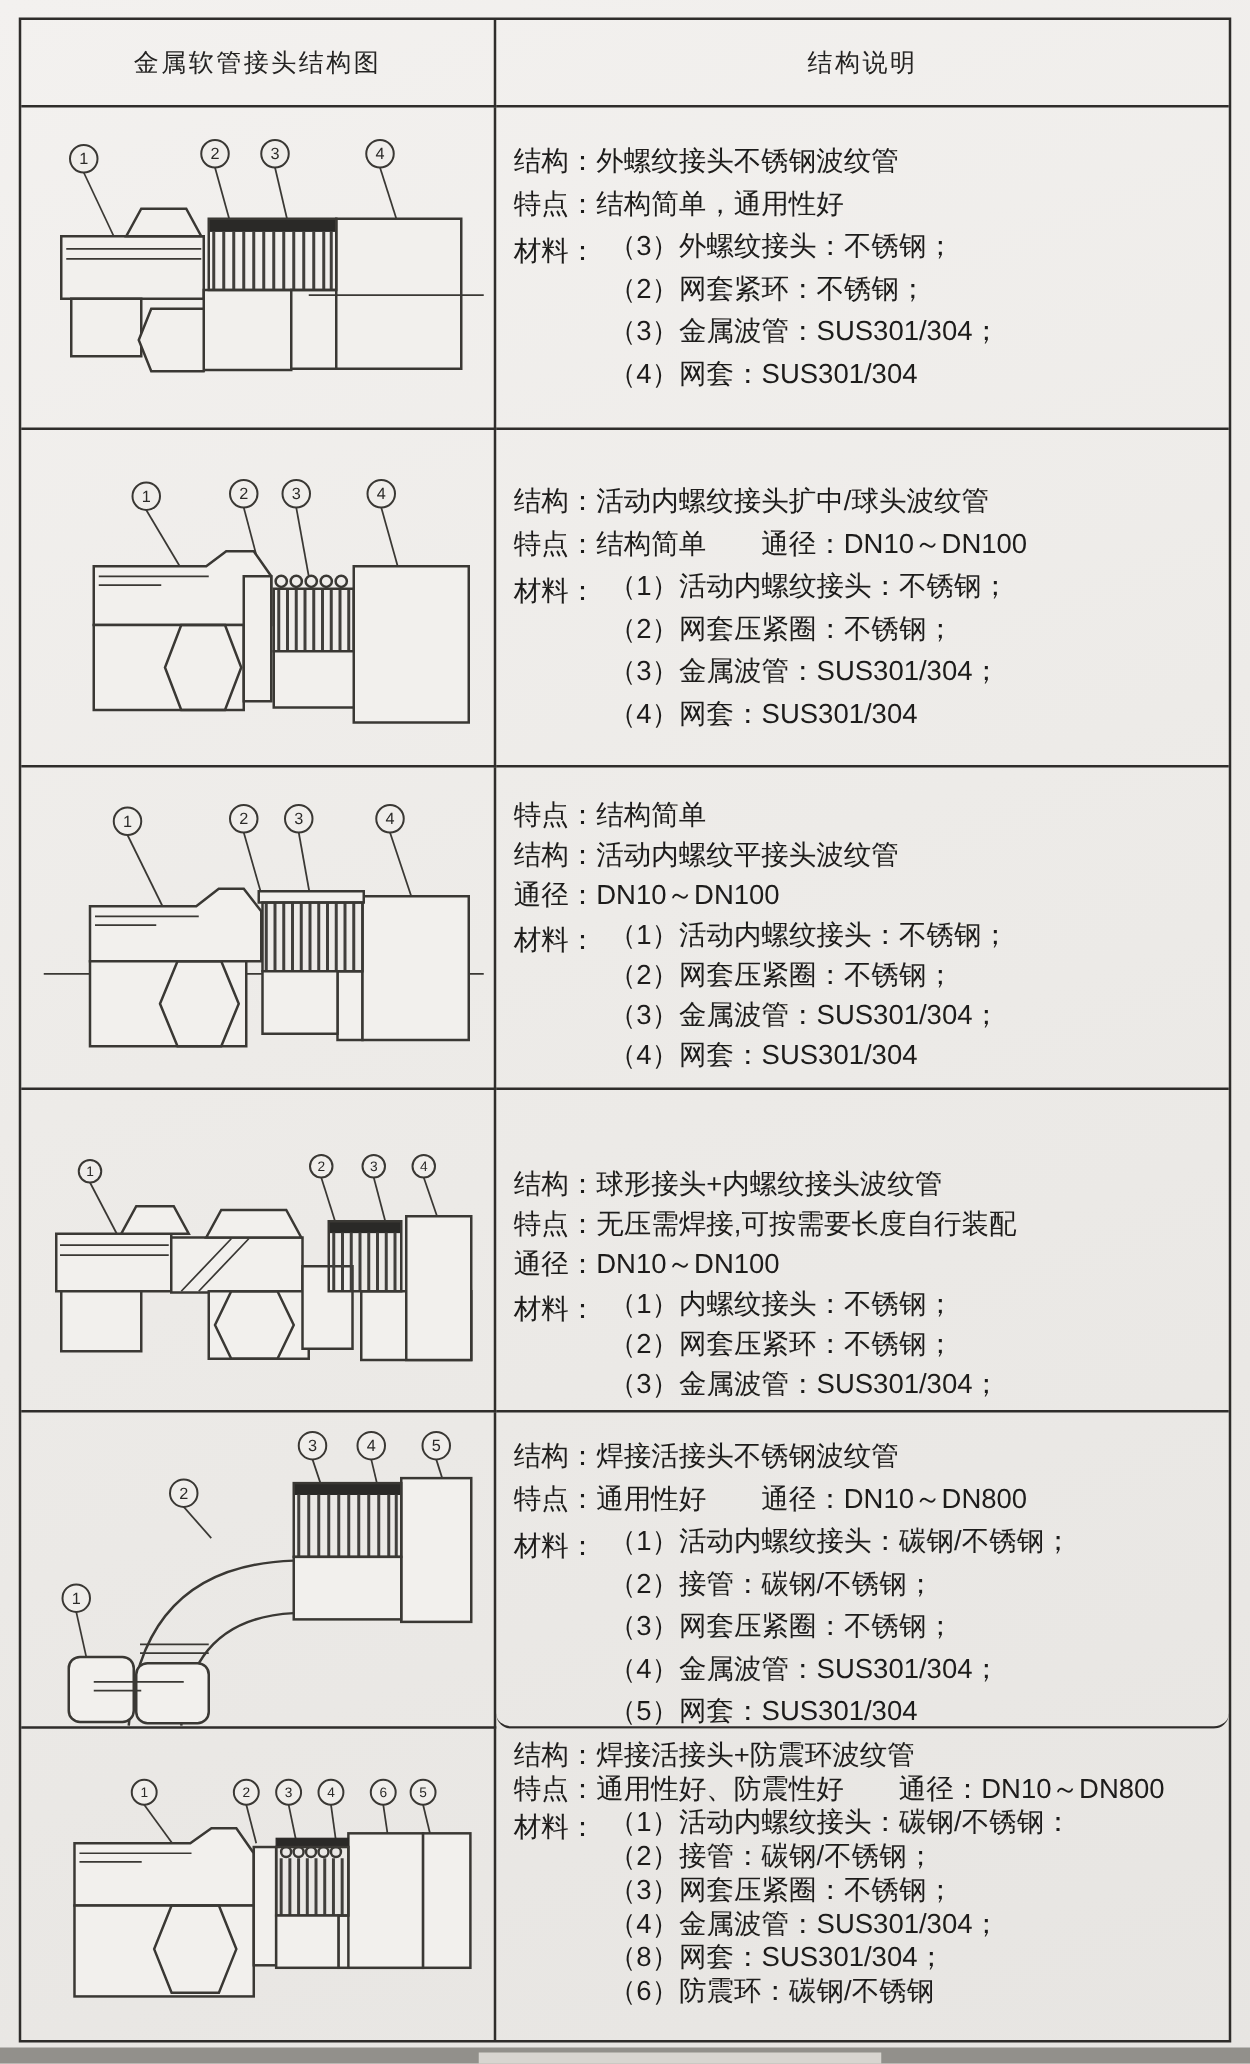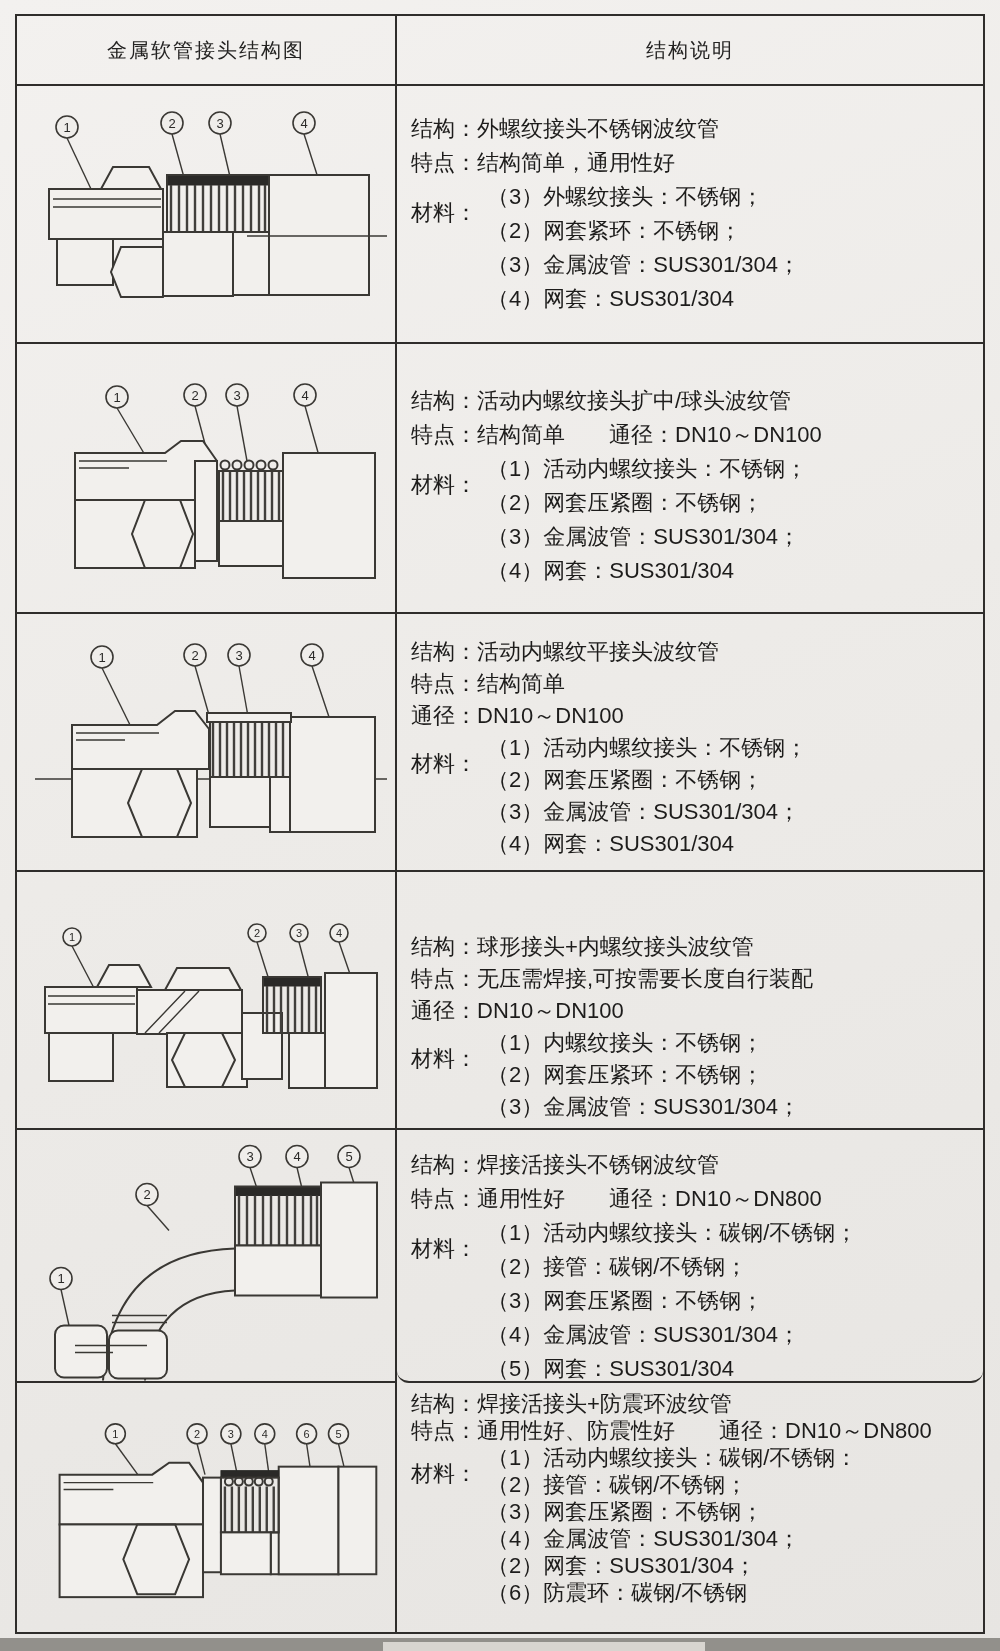--- a/index.html
+++ b/index.html
@@ -19,21 +19,21 @@
     background:transparent;
   }
   .cell { border-bottom:2px solid #2f2d2b; overflow:hidden; }
   .colL { border-right:2px solid #2f2d2b; position:relative; }
   .sheet > .cell:nth-last-child(-n+2){ border-bottom:none; }
   .hcell { display:flex; align-items:center; justify-content:center;
     font-size:20px; letter-spacing:2px; color:#242322; }
   .desc { padding:24px 6px 0 14px; font-size:22px; }
   .line { white-space:nowrap; }
   .mat { position:relative; padding-left:76px; }
-  .mlab { position:absolute; left:0; top:16px; }
+  .mlab { position:absolute; left:0; top:4px; }
   .r1{ padding-top:26px; line-height:34px; }
   .r2{ padding-top:40px; line-height:34px; }
   .r3{ padding-top:22px; line-height:32px; }
   .r4{ padding-top:26px; line-height:32px;margin-top:33px; }
   .r5{ padding-top:18px; line-height:34px;border-radius:12px; }
   .r6{ padding-top:7px;  line-height:27px; }
   .diag svg { display:block; width:100%; height:100%; }
   .outline { fill:#f2f0ed; stroke:#3a3834; stroke-width:2; }
   .nofill  { fill:none; stroke:#3a3834; stroke-width:2; }
   .thin    { fill:none; stroke:#3a3834; stroke-width:1.4; }
@@ -198,22 +198,22 @@
           <circle cx="222" cy="38" r="11"></circle>
           <text x="222" y="42.5">3</text>
         </g>
       <g class="callout">
           <circle cx="295" cy="38" r="11"></circle>
           <text x="295" y="42.5">4</text>
         </g>
     </svg>
   </div>
   <div class="cell desc r3">
+    <div class="line">特点：结构简单</div>
     <div class="line">结构：活动内螺纹平接头波纹管</div>
-    <div class="line">特点：结构简单</div>
     <div class="line">通径：DN10～DN100</div>
     <div class="mat">
       <span class="mlab">材料：</span>
       <div class="line">（1）活动内螺纹接头：不锈钢；</div>
       <div class="line">（2）网套压紧圈：不锈钢；</div>
       <div class="line">（3）金属波管：SUS301/304；</div>
       <div class="line">（4）网套：SUS301/304</div>
     </div>
   </div>
 
@@ -375,21 +375,21 @@
   </div>
   <div class="cell desc r6">
     <div class="line">结构：焊接活接头+防震环波纹管</div>
     <div class="line">特点：通用性好、防震性好　　通径：DN10～DN800</div>
     <div class="mat">
       <span class="mlab">材料：</span>
       <div class="line">（1）活动内螺纹接头：碳钢/不锈钢：</div>
       <div class="line">（2）接管：碳钢/不锈钢；</div>
       <div class="line">（3）网套压紧圈：不锈钢；</div>
       <div class="line">（4）金属波管：SUS301/304；</div>
-      <div class="line">（2）网套：SUS301/304；</div>
+      <div class="line">（8）网套：SUS301/304；</div>
       <div class="line">（6）防震环：碳钢/不锈钢</div>
     </div>
   </div>
 
 </div>
 
 <div class="bottom-strip"></div>
 <div class="bottom-box"></div>
 
 </body></html>

